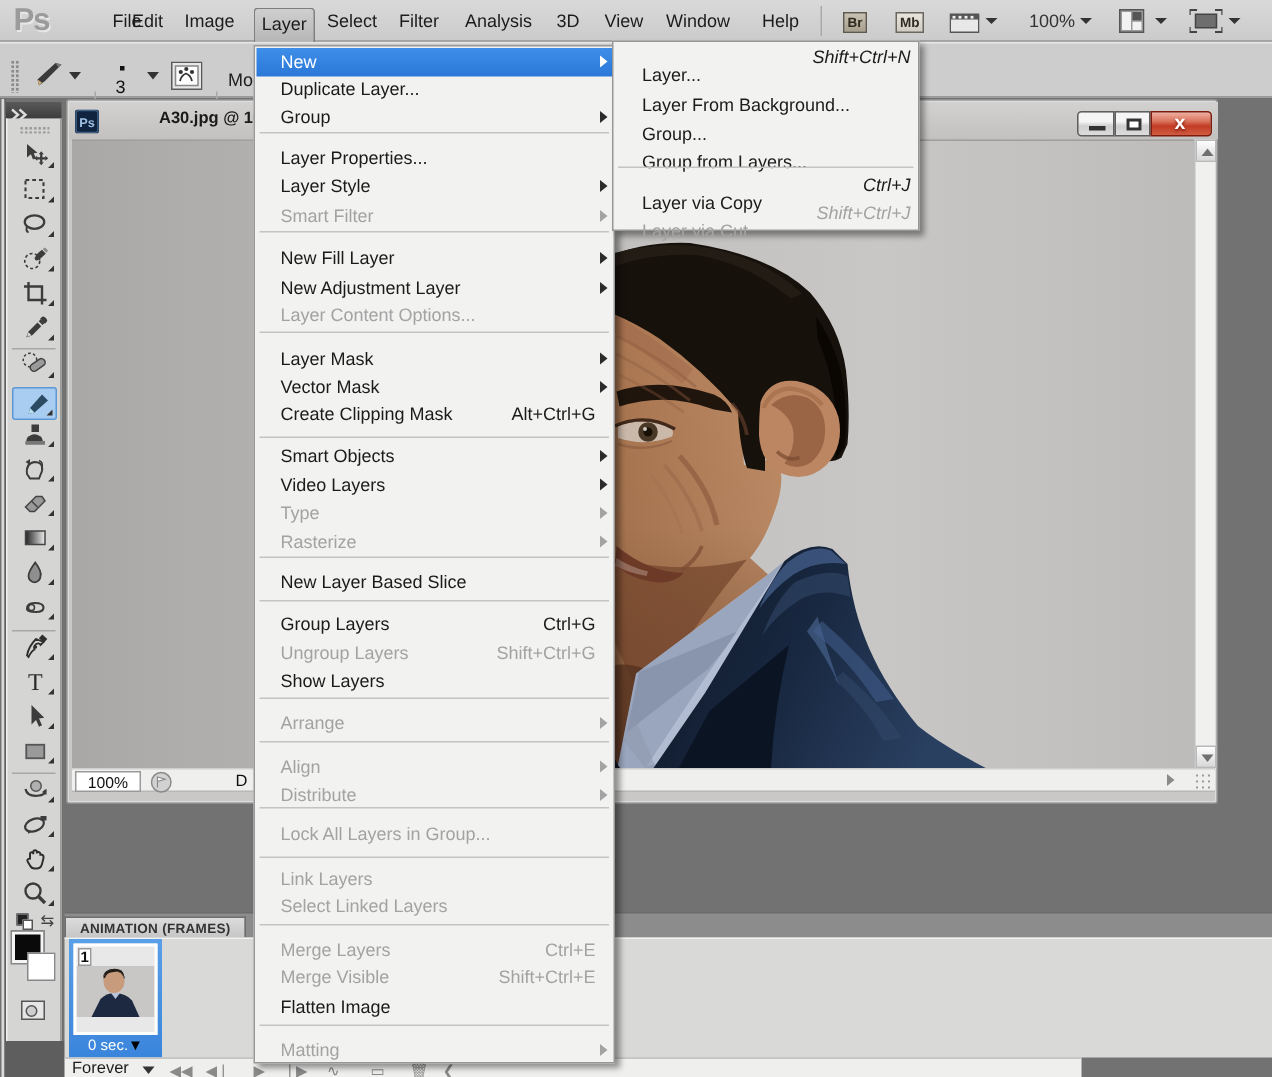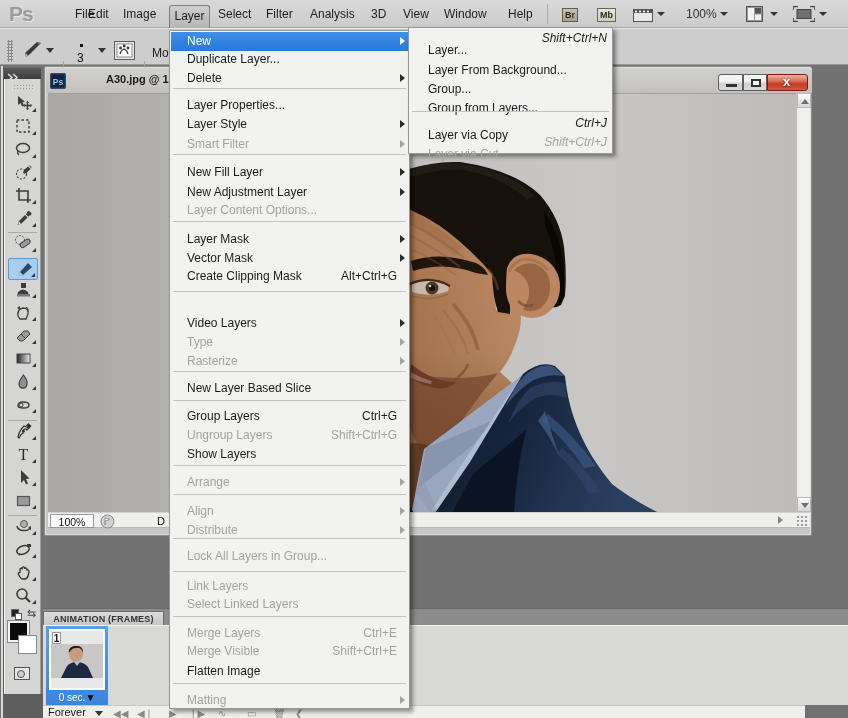--- a/index.html
+++ b/index.html
@@ -64,21 +64,21 @@
 .srow { position:absolute; left:1px; width:203px; height:19px; line-height:19px; font-size:12px; color:#1b1b1b; }
 .srow .lab { position:absolute; left:18px;margin-top:12px; }
 .srow .sc { position:absolute; right:6px;font-style:italic; }
 
 
 #anim-tabbar { left:43px; top:608px; width:805px; height:17px; background:#8c8c8c; border-top:1px solid #6b6b6b;}
 #anim-tab { left:43px; top:611px; width:121px; height:14px;
   background:linear-gradient(#dcdcdc,#c6c6c6); border:1px solid #6e6e6e; border-bottom:none;
   font-size:9px; font-weight:bold; color:#333; text-align:center; line-height:14px; letter-spacing:0.2px; }
 #anim-body { left:43px; top:625px; width:805px; height:80px; background:#d9d9d8; border-top:1px solid #f2f2f2; }
-#anim-foot { left:43px; top:705px; width:762px; height:13px; background:#efefee; border-top:1px solid #c5c5c5;padding-left:36px; }
+#anim-foot { left:43px; top:705px; width:678px; height:13px; background:#efefee; border-top:1px solid #c5c5c5;padding-left:36px; }
 #frame1 { left:3px; top:0px; width:62px; height:79px; background:linear-gradient(#59a0e8,#3a85dc); }
 </style>
 </head>
 <body>
 
 <div id="menubar" class="abs">
   <div id="pslogo" class="abs">Ps</div>
   <div class="mitem abs" style="left:52px;margin-left:23px;">File</div>
   <div class="mitem abs" style="left:88px;">Edit</div>
   <div class="mitem abs" style="left:123px;">Image</div>
@@ -458,21 +458,21 @@
 
 <div id="layermenu" class="abs">
     <div class="mrow" id="newrow" style="top:0.8px">
       <span class="lab">New</span>
       <span class="arr"></span>
     </div>
     <div class="mrow" style="top:19.0px">
       <span class="lab">Duplicate Layer...</span>
     </div>
     <div class="mrow" style="top:38.1px">
-      <span class="lab">Delete</span>
+      <span class="lab">Group</span>
       <span class="arr"></span>
     </div>
     <div class="msep" style="top:56.7px"></div>
     <div class="mrow" style="top:65.2px">
       <span class="lab">Layer Properties...</span>
     </div>
     <div class="mrow" style="top:83.9px">
       <span class="lab">Layer Style</span>
       <span class="arr"></span>
     </div>
@@ -499,20 +499,24 @@
     </div>
     <div class="mrow" style="top:218.0px">
       <span class="lab">Vector Mask</span>
       <span class="arr"></span>
     </div>
     <div class="mrow" style="top:236.0px">
       <span class="lab">Create Clipping Mask</span>
       <span class="sc">Alt+Ctrl+G</span>
     </div>
     <div class="msep" style="top:259.5px"></div>
+    <div class="mrow" style="top:263.7px">
+      <span class="lab">Smart Objects</span>
+      <span class="arr"></span>
+    </div>
     <div class="mrow" style="top:282.8px">
       <span class="lab">Video Layers</span>
       <span class="arr"></span>
     </div>
     <div class="mrow dis" style="top:302.4px">
       <span class="lab">Type</span>
       <span class="arr"></span>
     </div>
     <div class="mrow dis" style="top:321.2px">
       <span class="lab">Rasterize</span>

